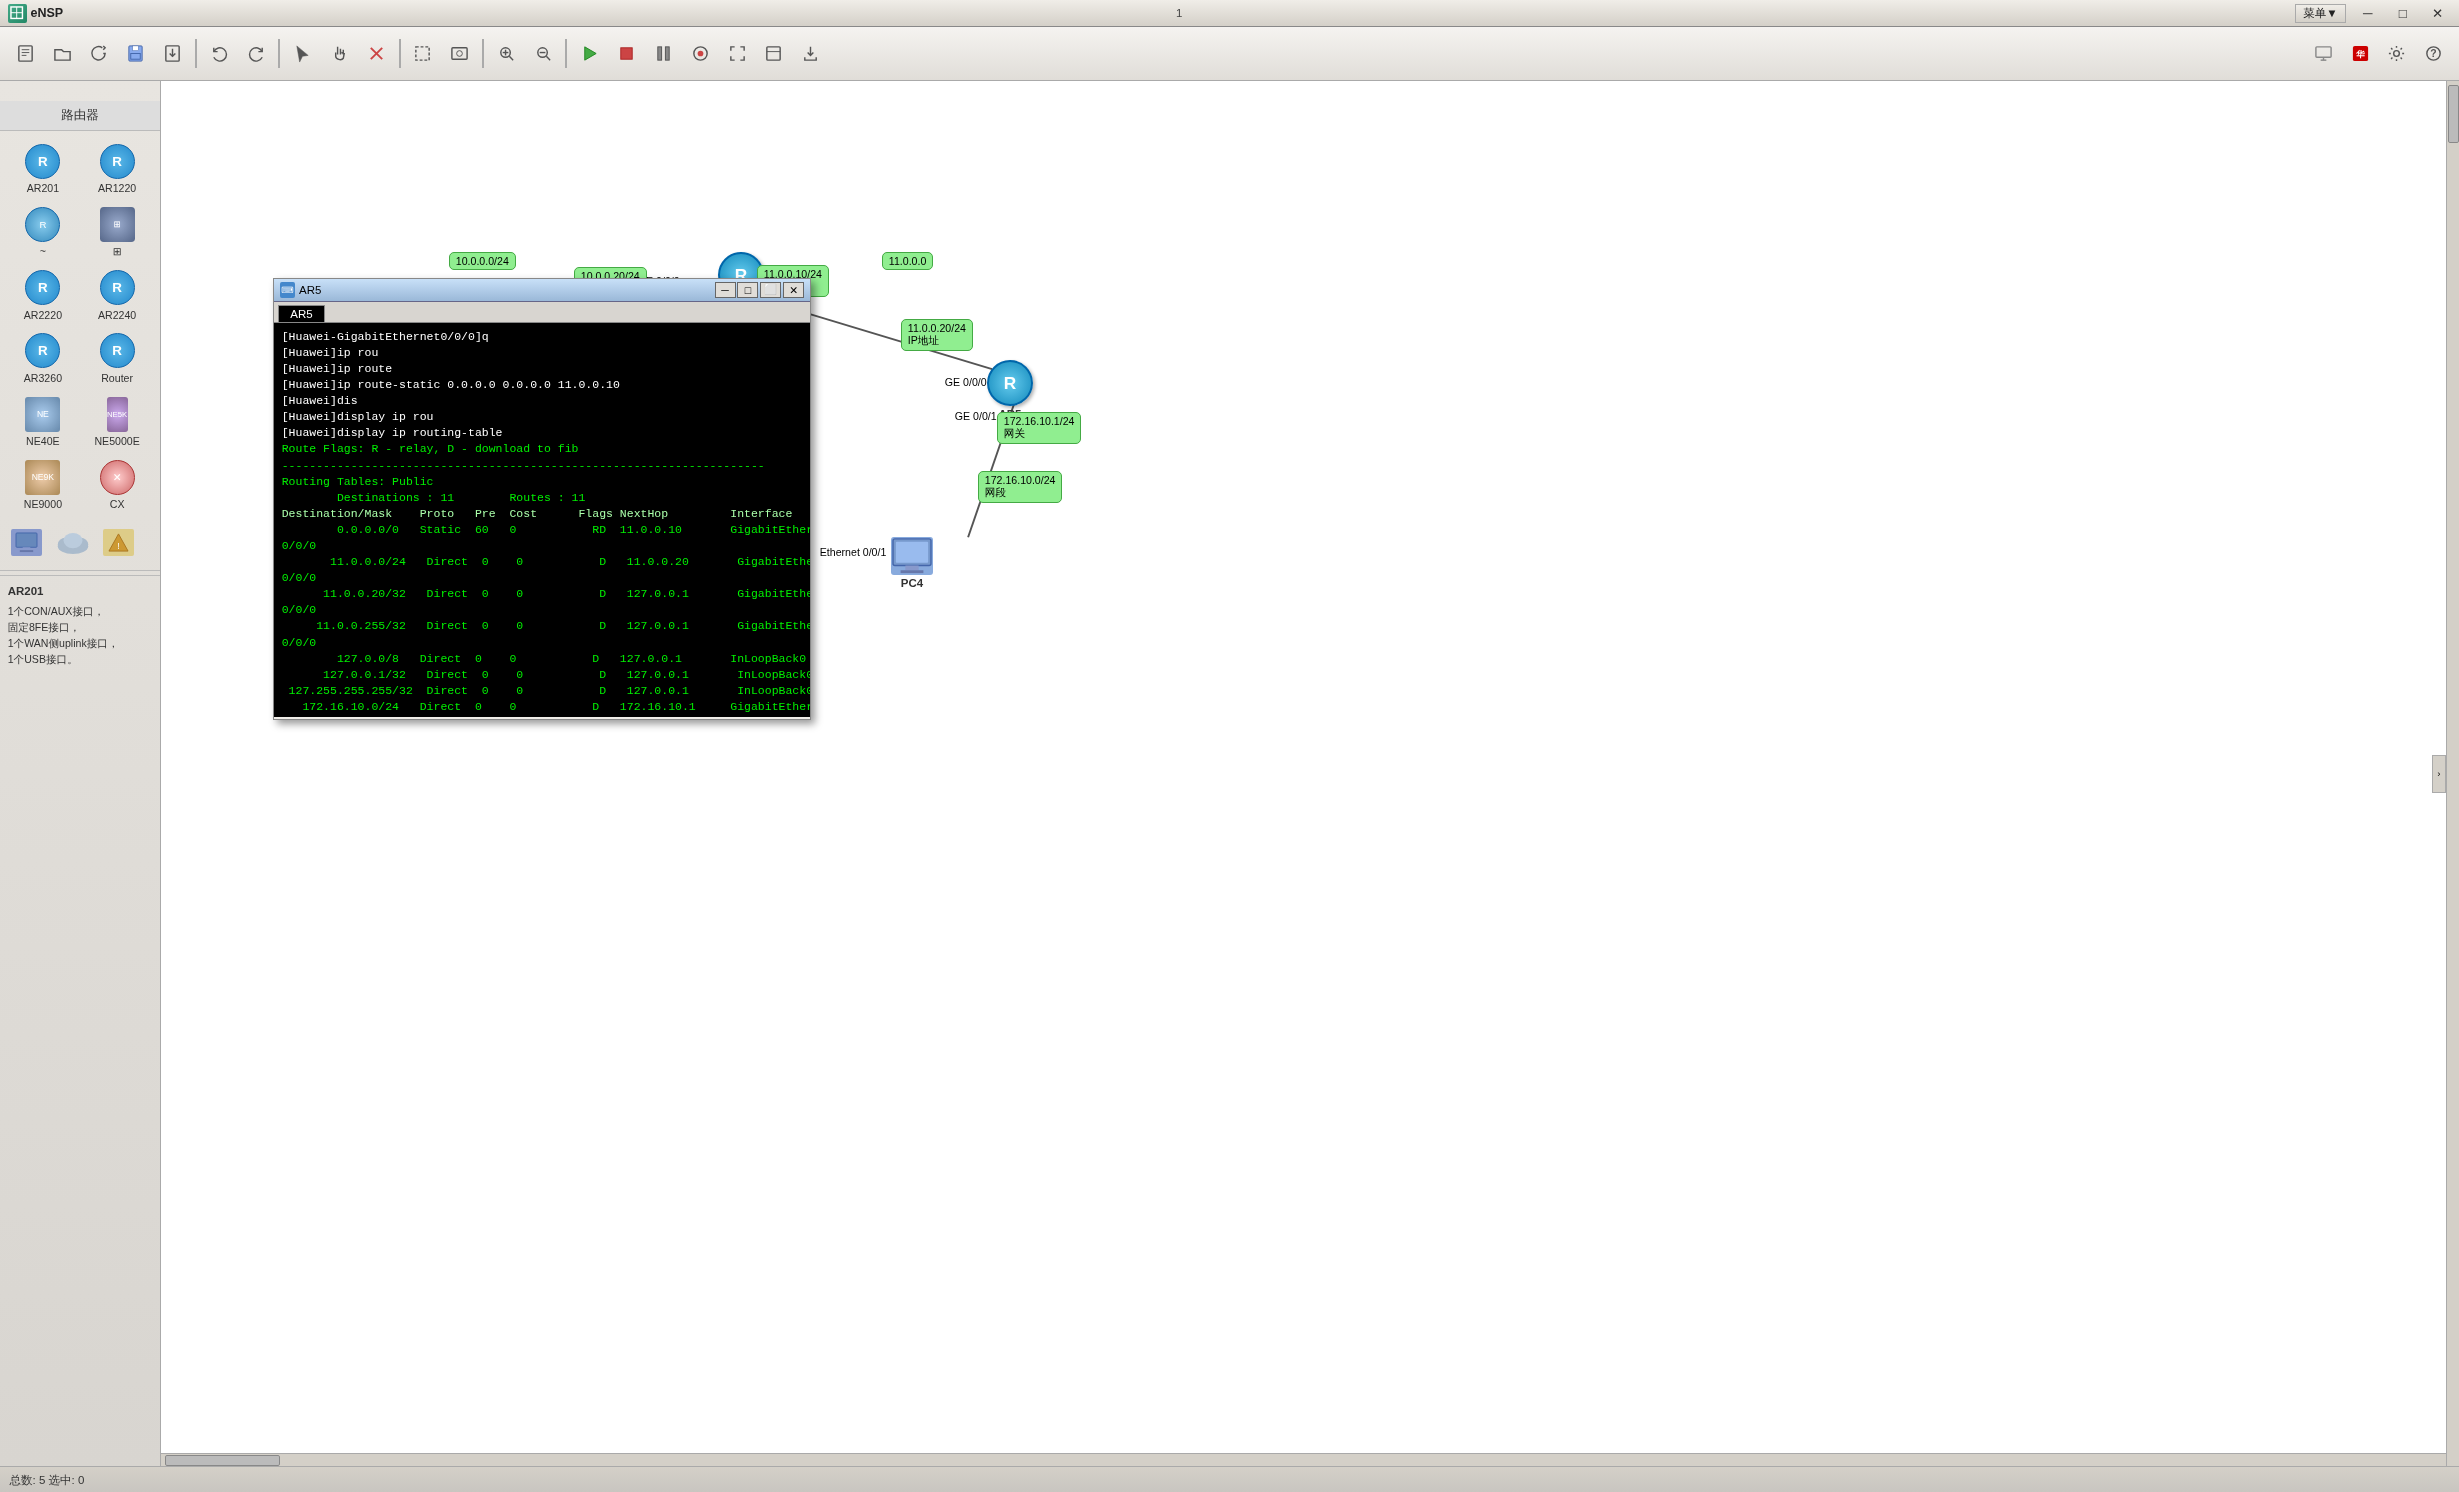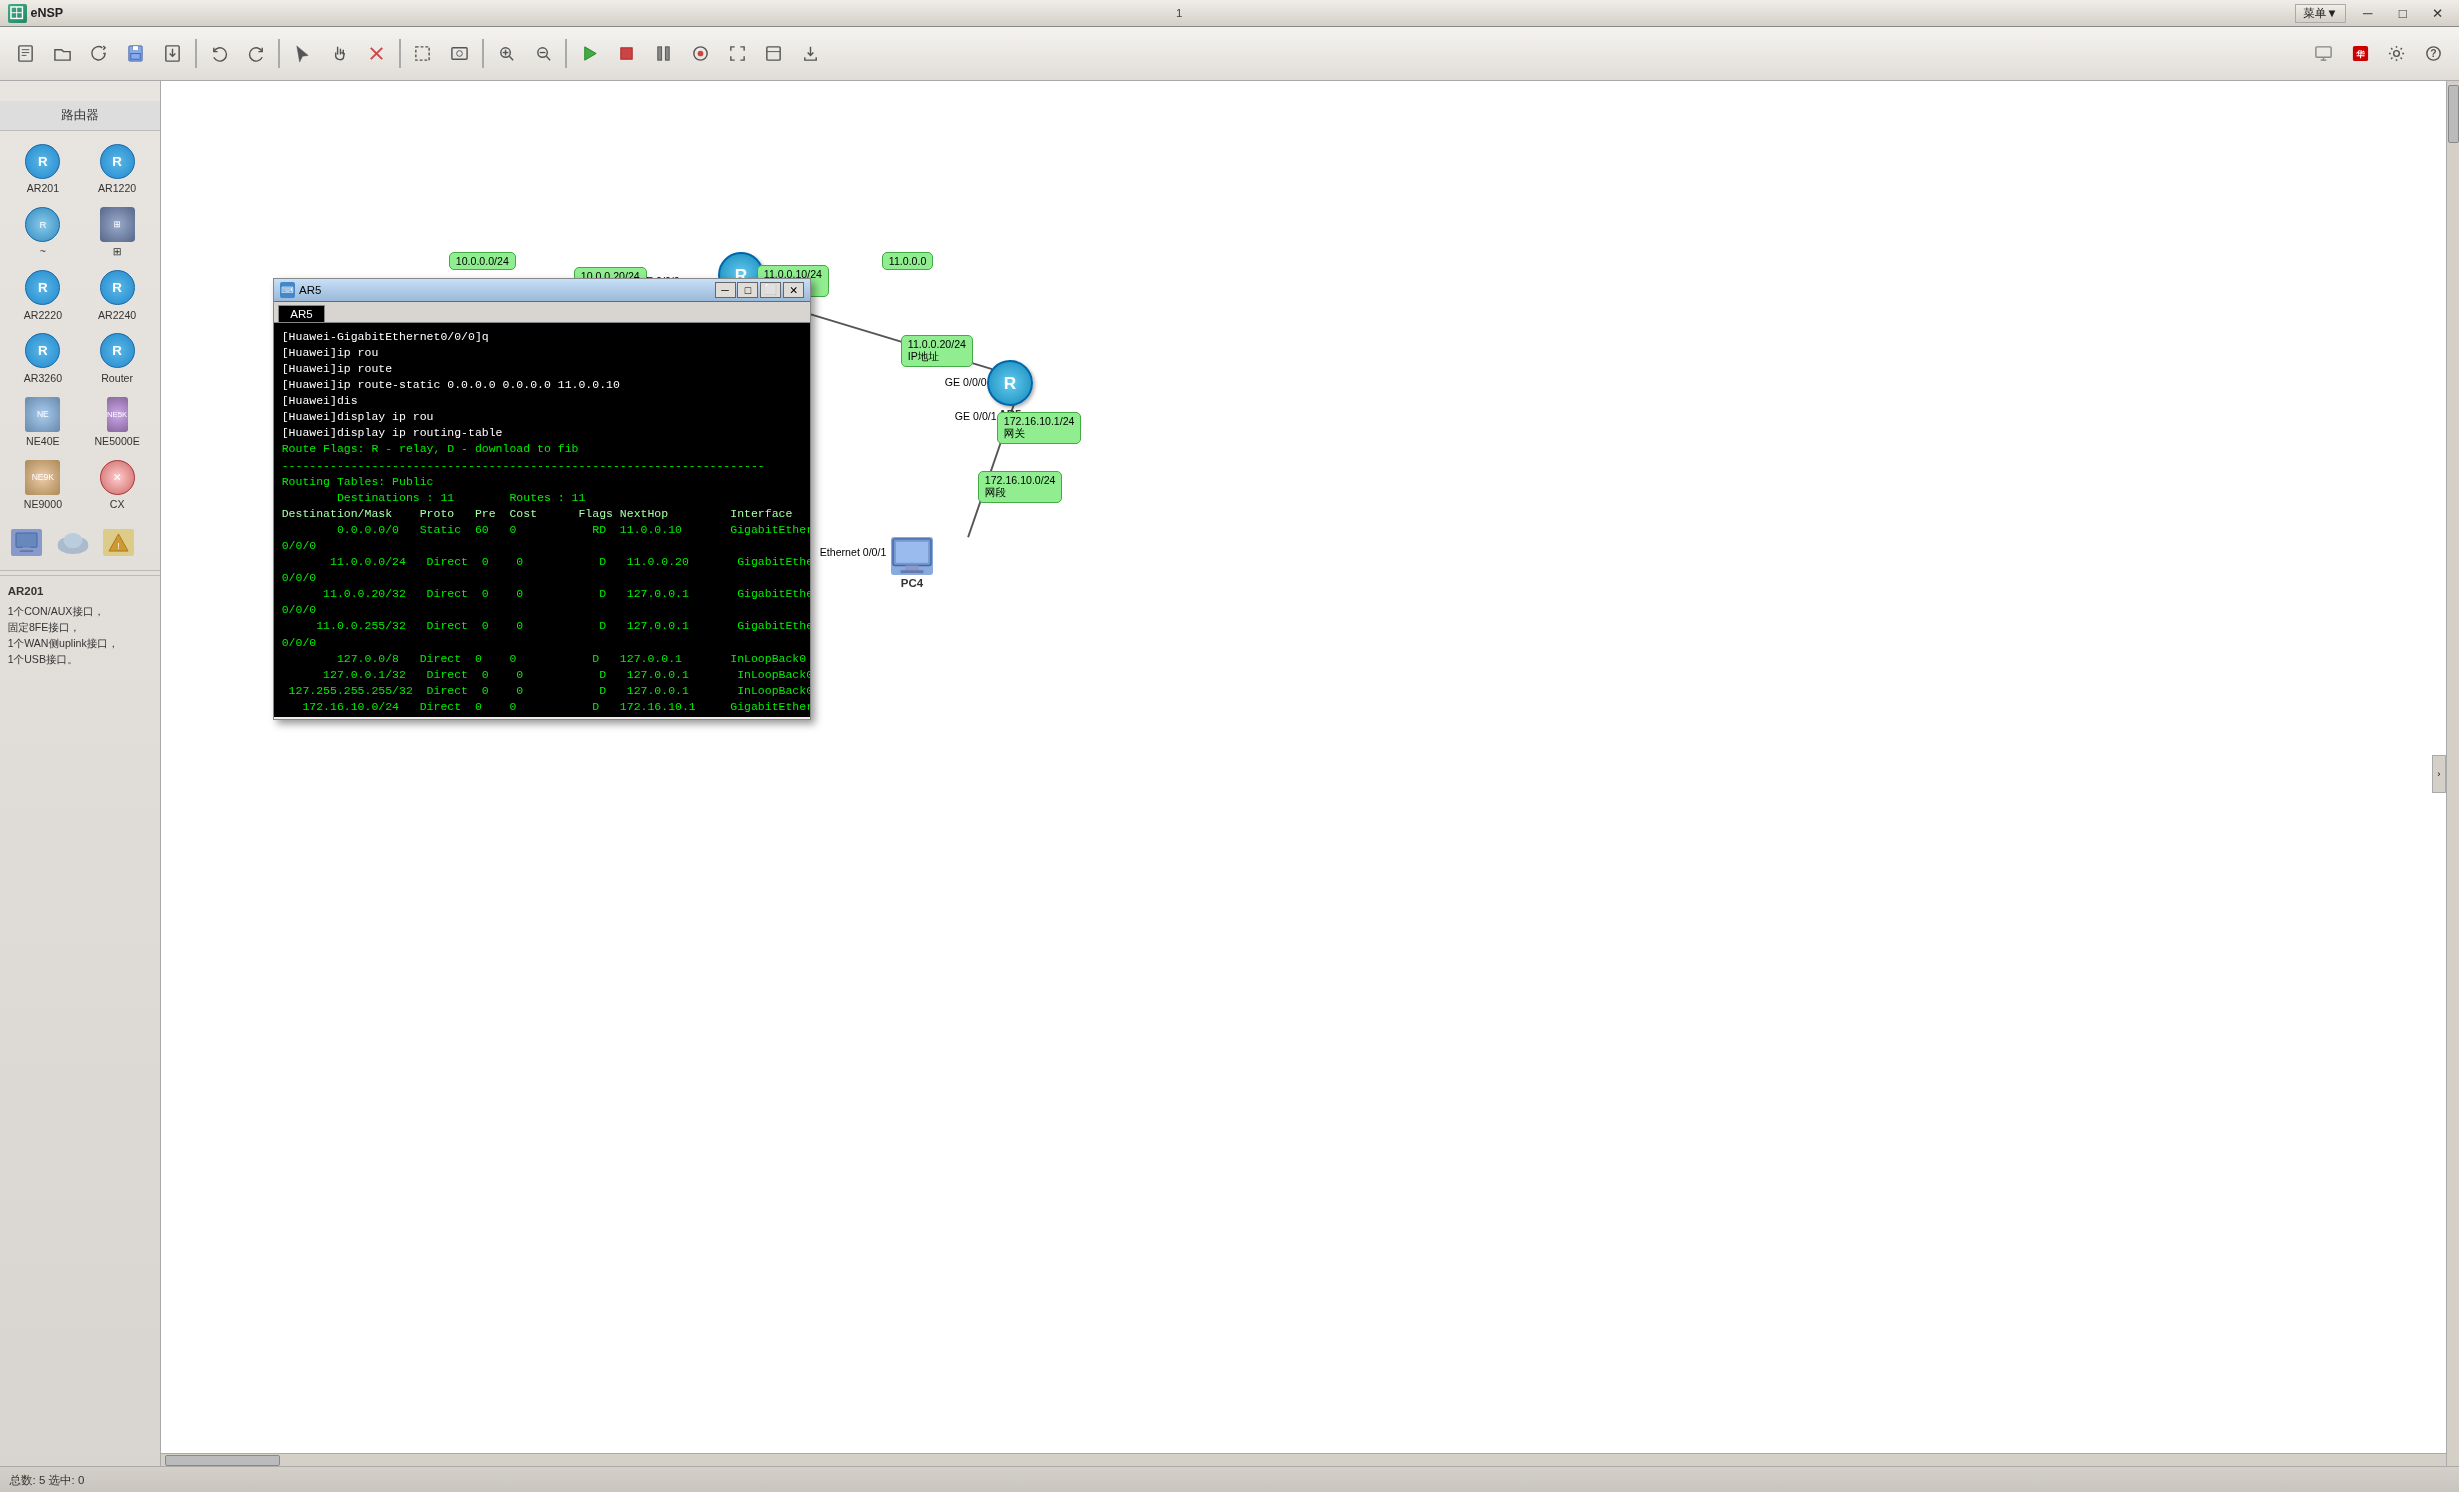--- a/index.html
+++ b/index.html
@@ -463,21 +463,21 @@
     <div class="info-label" style="left:596px;top:184px;">11.0.0.10/24<br>IP地址</div>
     <div class="info-label" style="left:721px;top:171px;">11.0.0.0</div>
 
     <div class="info-label" style="left:231px;top:238px;">10.0.0.10/24</div>
 
     <div class="net-node" style="position:absolute;left:826px;top:279px;">
       <div class="net-router">R</div>
       <span class="net-label">AR5</span>
     </div>
 
-    <div class="info-label" style="left:740px;top:254px;">11.0.0.20/24<br>IP地址</div>
+    <div class="info-label" style="left:740px;top:238px;">11.0.0.20/24<br>IP地址</div>
     <div class="info-label" style="left:778px;top:293px;background:transparent;border:none;font-size:10.6px;">GE 0/0/0</div>
     <div class="info-label" style="left:788px;top:327px;background:transparent;border:none;font-size:10.6px;">GE 0/0/1</div>
     <div class="info-label" style="left:836px;top:331px;">172.16.10.1/24<br>网关</div>
     <div class="info-label" style="left:817px;top:390px;">172.16.10.0/24<br>网段</div>
 
     <div class="info-label" style="left:653px;top:423px;background:transparent;border:none;font-size:10.6px;margin-top:40px;">Ethernet 0/0/1</div>
 
     <div class="net-node" style="position:absolute;left:730px;top:456px;">
       <div class="net-pc">
         <svg width="42" height="38" viewBox="0 0 44 40">

